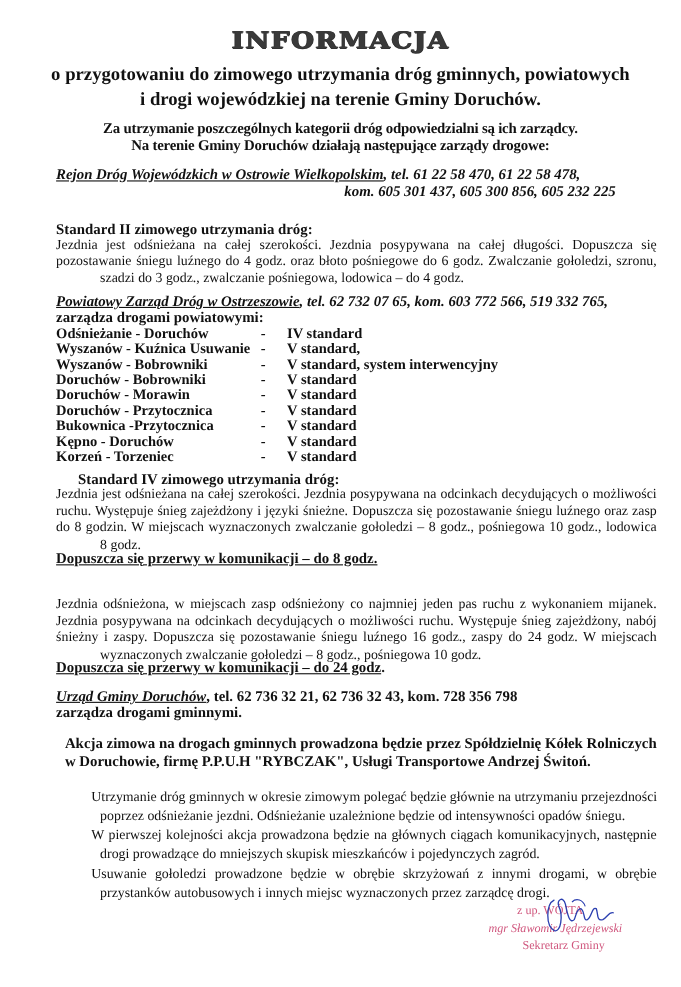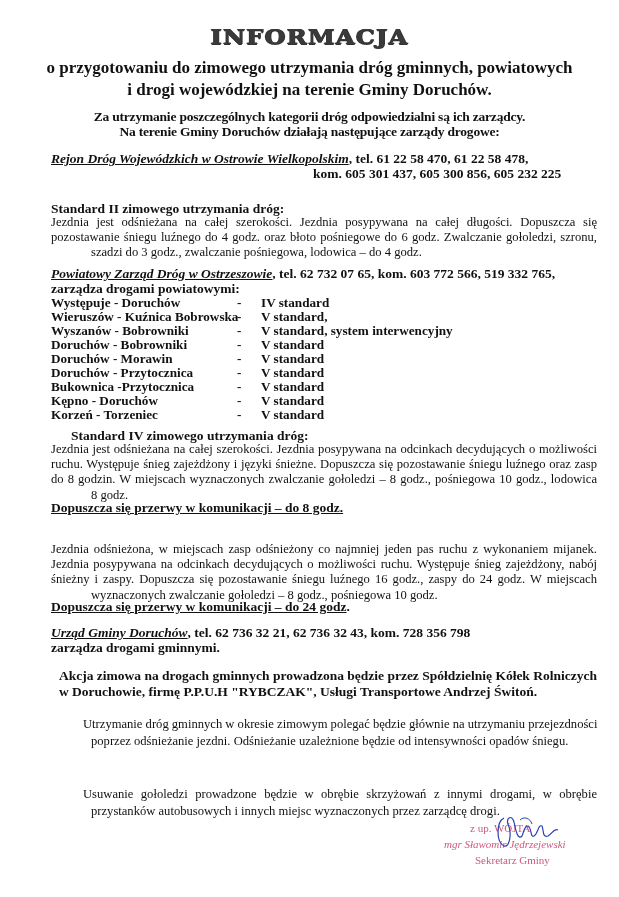--- a/index.html
+++ b/index.html
@@ -8,21 +8,21 @@
   .page { position: absolute; left: 0; top: 0; width: 619px; height: 743px; }
   .abs { position: absolute; white-space: nowrap; }
   .title { left: 0; width: 619px; top: 24px; text-align: center;
            font-family: "DejaVu Serif", serif; font-weight: 900; font-size: 21px;
            letter-spacing: 1px; color: #3a3a3a;
            text-shadow: 0.6px 0 0 #333, -0.6px 0 0 #333, 0 0.6px 0 #333; transform: scaleX(1.15); transform-origin: center; }
   .subtitle { left: 0; width: 619px; text-align: center; font-weight: bold; font-size: 17px; }
   .center { left: 0; width: 619px; text-align: center; }
   .b { font-weight: bold; }
   .bi-u { font-weight: bold; font-style: italic; text-decoration: underline; }
-  .it { }
+  .it { font-style: italic; }
   .f13 { font-size: 13.5px; }
   .narrow { font-family: "Liberation Serif", serif; letter-spacing: -0.2px; }
   .para { position: absolute; left: 51px; width: 546px; font-size: 12.6px; line-height: 15.2px; text-align: justify; }
   .para .line { display: block; text-align: justify; text-align-last: justify; white-space: nowrap; }
   .para .line.last { text-align-last: left; margin-left: 40px; }
   .road-row { position: absolute; left: 51px; font-weight: bold; font-size: 13.2px; height: 15px; line-height: 15px; white-space: nowrap; }
   .road-name { position: absolute; left: 0; }
   .road-dash { position: absolute; left: 186px; }
   .road-std { position: absolute; left: 210px; }
   .u { text-decoration: underline; }
@@ -53,26 +53,26 @@
     <span class="line">pozostawanie śniegu luźnego do 4 godz. oraz błoto pośniegowe do 6 godz. Zwalczanie gołoledzi, szronu,</span>
     <span class="line last">szadzi do 3 godz., zwalczanie pośniegowa, lodowica – do 4 godz.</span>
   </div>
 
   <div class="abs f13" style="left:51px; top:266px;">
     <span class="bi-u">Powiatowy Zarząd Dróg  w Ostrzeszowie</span><span class="b it">, tel.  62 732 07 65, kom. 603 772 566, 519 332 765,</span>
   </div>
   <div class="abs b f13" style="left:51px; top:281px;">zarządza drogami powiatowymi:</div>
 
   <div class="road-row" style="top:295px;">
-    <span class="road-name">Występuje - Doruchów</span>
+    <span class="road-name">Odśnieżanie - Doruchów</span>
     <span class="road-dash">-</span>
     <span class="road-std">IV standard</span>
   </div>
   <div class="road-row" style="top:309px;">
-    <span class="road-name">Wieruszów - Kuźnica Bobrowska</span>
+    <span class="road-name">Wyszanów - Kuźnica Usuwanie</span>
     <span class="road-dash">-</span>
     <span class="road-std">V standard,</span>
   </div>
   <div class="road-row" style="top:323px;">
     <span class="road-name">Wyszanów - Bobrowniki</span>
     <span class="road-dash">-</span>
     <span class="road-std">V standard, system interwencyjny</span>
   </div>
   <div class="road-row" style="top:337px;">
     <span class="road-name">Doruchów - Bobrowniki</span>
@@ -129,20 +129,24 @@
   </div>
   <div class="abs b f13" style="left:51px; top:640px;">zarządza drogami gminnymi.</div>
 
   <div class="abs b f13" style="left:59px; top:668px;">Akcja zimowa na drogach gminnych prowadzona będzie przez Spółdzielnię Kółek Rolniczych</div>
   <div class="abs b f13" style="left:59px; top:684px;">w Doruchowie, firmę P.P.U.H "RYBCZAK", Usługi Transportowe Andrzej Świtoń.</div>
 
   <div class="para" style="top:716px; line-height:17px;">
     <span class="line" style="padding-left:32px; width:514px;">Utrzymanie dróg gminnych w okresie zimowym polegać będzie głównie na utrzymaniu przejezdności</span>
     <span class="line last">poprzez odśnieżanie jezdni. Odśnieżanie uzależnione będzie od intensywności opadów śniegu.</span>
   </div>
+  <div class="para" style="top:751px; line-height:17px;">
+    <span class="line" style="padding-left:32px; width:514px;">W pierwszej kolejności akcja prowadzona będzie na głównych ciągach komunikacyjnych, następnie</span>
+    <span class="line last">drogi prowadzące do mniejszych skupisk mieszkańców i pojedynczych zagród.</span>
+  </div>
   <div class="para" style="top:786px; line-height:17px;">
     <span class="line" style="padding-left:32px; width:514px;">Usuwanie gołoledzi prowadzone będzie w obrębie skrzyżowań z innymi drogami, w obrębie</span>
     <span class="line last">przystanków autobusowych i innych miejsc wyznaczonych przez zarządcę drogi.</span>
   </div>
 
   <div class="abs stamp2" style="left:470px; top:822px;">z up. WÓJTA</div>
   <div class="abs stamp" style="left:444px; top:838px;">mgr Sławomir Jędrzejewski</div>
   <div class="abs stamp2" style="left:475px; top:854px;">Sekretarz Gminy</div>
   <svg class="abs" style="left:490px; top:812px;" width="80" height="40" viewBox="0 0 80 40">
     <path d="M14 6 C6 10, 6 30, 14 34 C20 36, 22 20, 18 12 C16 6, 22 2, 24 10 C26 20, 28 28, 32 24 C34 20, 34 14, 38 14 C42 16, 40 26, 44 24 C48 22, 48 12, 52 14 C54 18, 52 26, 58 24 C62 22, 64 16, 68 18" fill="none" stroke="#2b3fb0" stroke-width="1.2"></path>

